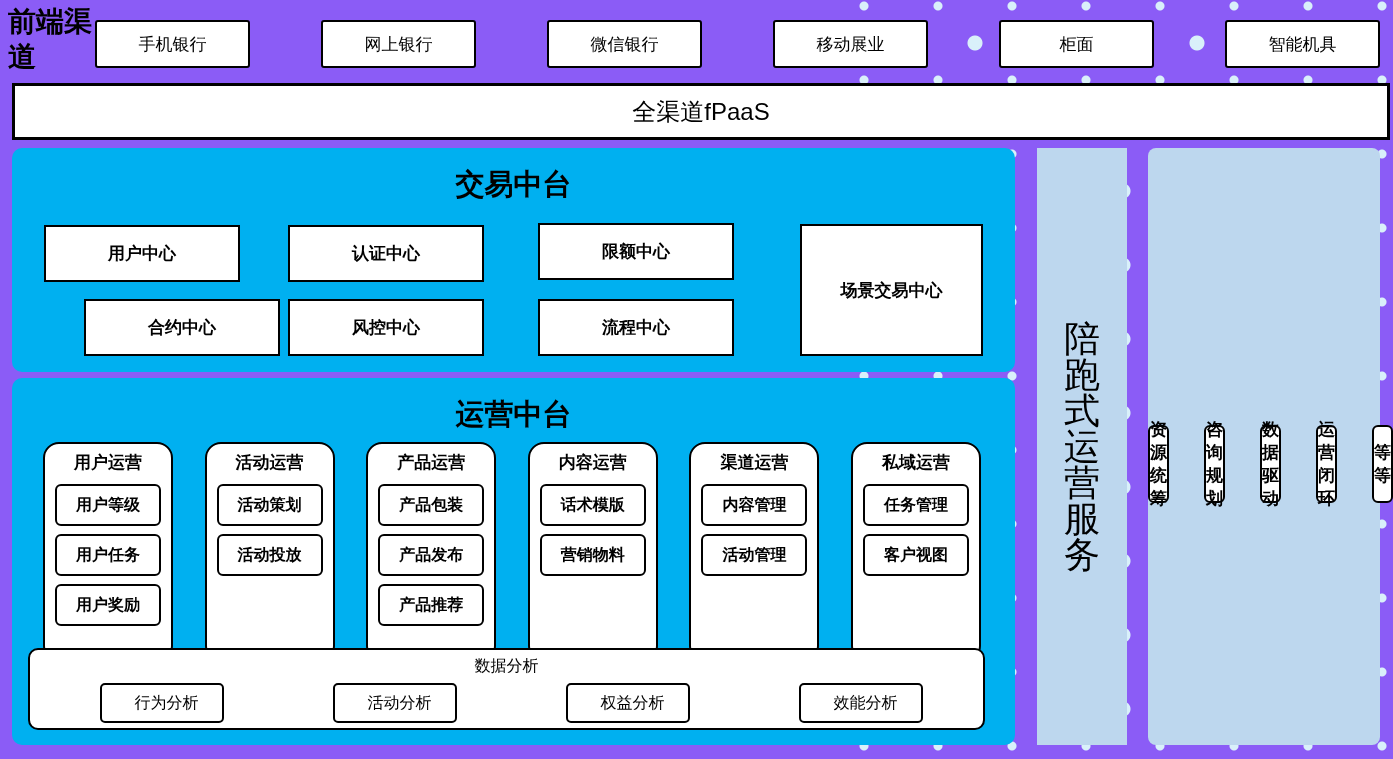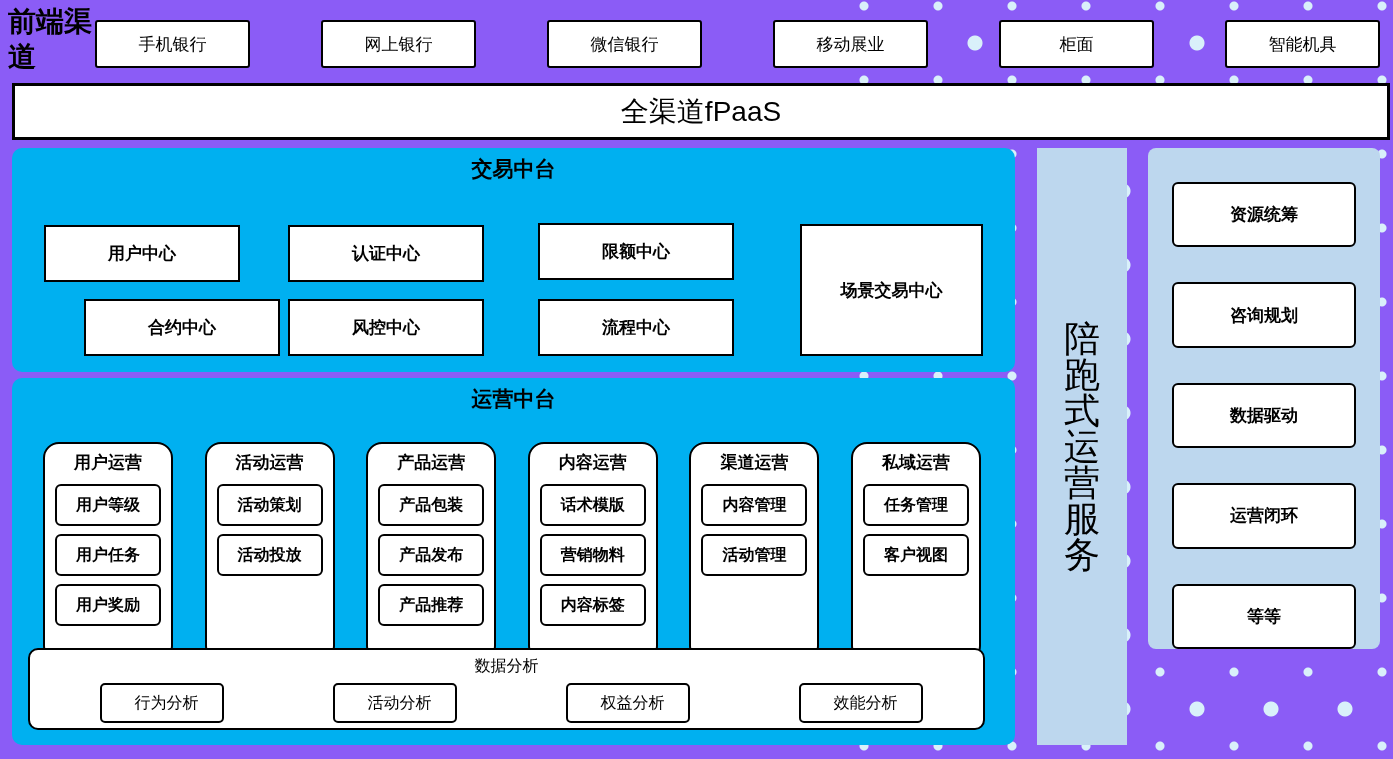--- a/index.html
+++ b/index.html
@@ -31,29 +31,29 @@
   
   .channel-row{position:absolute;left:95px;top:20px;width:1285px;height:48px;display:flex;justify-content:space-between;font-family:Liberation Serif, serif;}
   .channel-box{
     width:155px;height:48px;box-sizing:border-box;background:#fff;border:2px solid var(--ink);
     border-radius:3px;display:flex;align-items:center;justify-content:center;font-size:17px;
   }
   
   .fpaas-bar{
     position:absolute;left:12px;top:83px;width:1378px;height:57px;box-sizing:border-box;
     background:#fff;border:3px solid var(--ink);display:flex;align-items:center;justify-content:center;
-    font-size:28px;
+    font-size:24px;
   }
   
   .blue-panel{position:absolute;background:var(--blue);border-radius:10px;}
   .trade-panel{left:12px;top:148px;width:1003px;height:224px;}
   .ops-panel{left:12px;top:378px;width:1003px;height:367px;}
   .panel-title{
     text-align:center;font-family:"Liberation Serif","DejaVu Serif",serif;
-    font-weight:bold;font-size:21px;padding-top:7px;
+    font-weight:bold;font-size:29px;padding-top:17px;
   }
   .trade-box{
     position:absolute;box-sizing:border-box;background:#fff;border:2px solid var(--ink);border-radius:0;
     width:196px;height:57px;display:flex;align-items:center;justify-content:center;
     font-size:17px;font-weight:600;
   }
   .tb-r1c1{left:32px;top:77px;}  .tb-r1c2{left:276px;top:77px;}  .tb-r1c3{left:526px;top:75px;}
   .tb-r2c1{left:24px;top:151px;margin-left:48px;} .tb-r2c2{left:276px;top:151px;} .tb-r2c3{left:526px;top:151px;}
   .tb-tall{left:788px;top:76px;width:183px;height:132px;}
   
@@ -79,22 +79,22 @@
     background:#fff;display:flex;align-items:center;justify-content:center;font-size:16px;padding-left:9px;
   }
   
   .side-bar{
     position:absolute;left:1037px;top:148px;width:90px;height:597px;background:var(--lightblue);
     display:flex;align-items:center;justify-content:center;
   }
   .side-bar-text{width:58px;font-size:36px;line-height:36px;text-align:center;}
   
   .service-panel{
-    position:absolute;left:1148px;top:148px;width:232px;height:501px;box-sizing:border-box;
-    background:var(--lightblue);border-radius:8px;display:flex;flex-direction:column;align-items:center;
+    position:absolute;left:1148px;top:148px;width:232px;height:597px;box-sizing:border-box;
+    background:var(--lightblue);border-radius:8px;display:flex;flex-direction:row;align-items:center;
     padding-top:34px;gap:35px;
   }
   .service-box{
     width:184px;height:78px;box-sizing:border-box;background:#fff;border:2px solid var(--ink);border-radius:6px;
     display:flex;align-items:center;justify-content:center;font-size:17px;font-weight:700;
   }
 </style>
 </head>
 <body>
 
@@ -144,21 +144,20 @@
       <div class="ops-col">
         <div class="ops-col-title">产品运营</div>
         <div class="ops-item">产品包装</div>
         <div class="ops-item">产品发布</div>
         <div class="ops-item">产品推荐</div>
       </div>
       <div class="ops-col">
         <div class="ops-col-title">内容运营</div>
         <div class="ops-item">话术模版</div>
         <div class="ops-item">营销物料</div>
-        <div class="ops-item">内容标签</div>
       </div>
       <div class="ops-col">
         <div class="ops-col-title">渠道运营</div>
         <div class="ops-item">内容管理</div>
         <div class="ops-item">活动管理</div>
       </div>
       <div class="ops-col">
         <div class="ops-col-title">私域运营</div>
         <div class="ops-item">任务管理</div>
         <div class="ops-item">客户视图</div>

